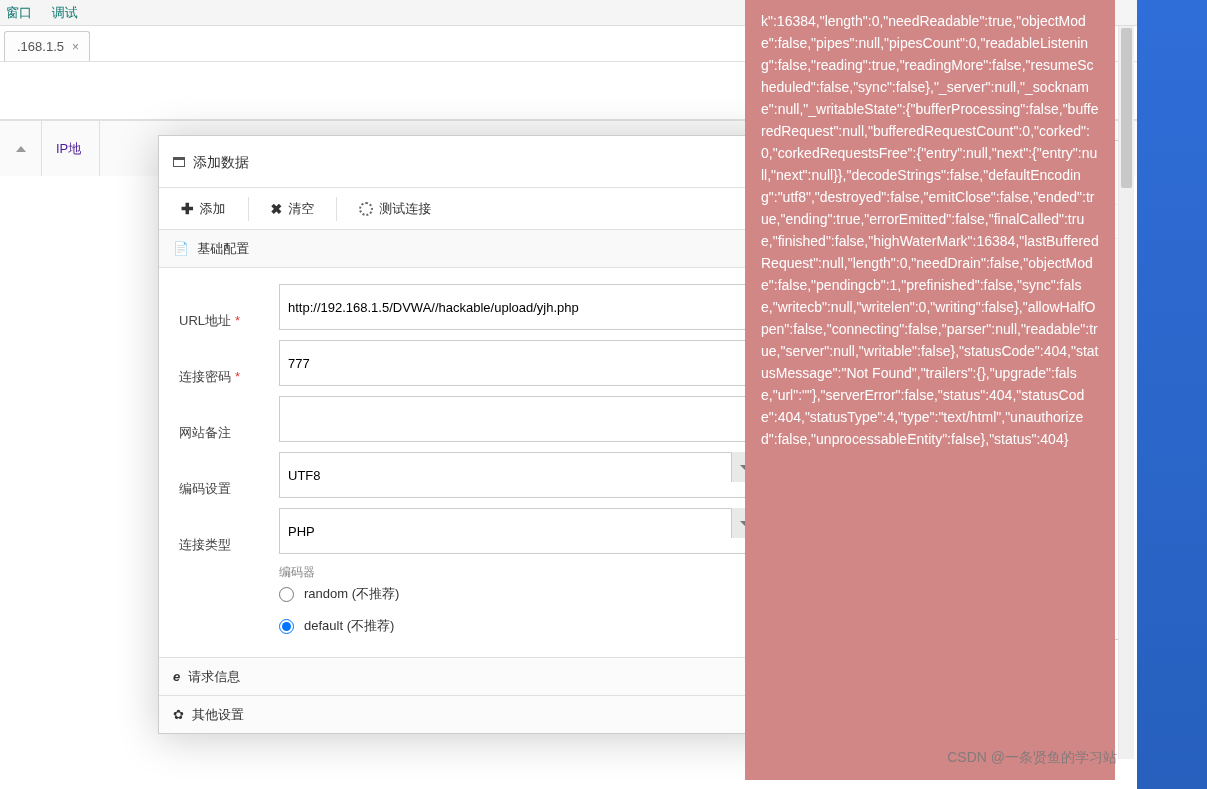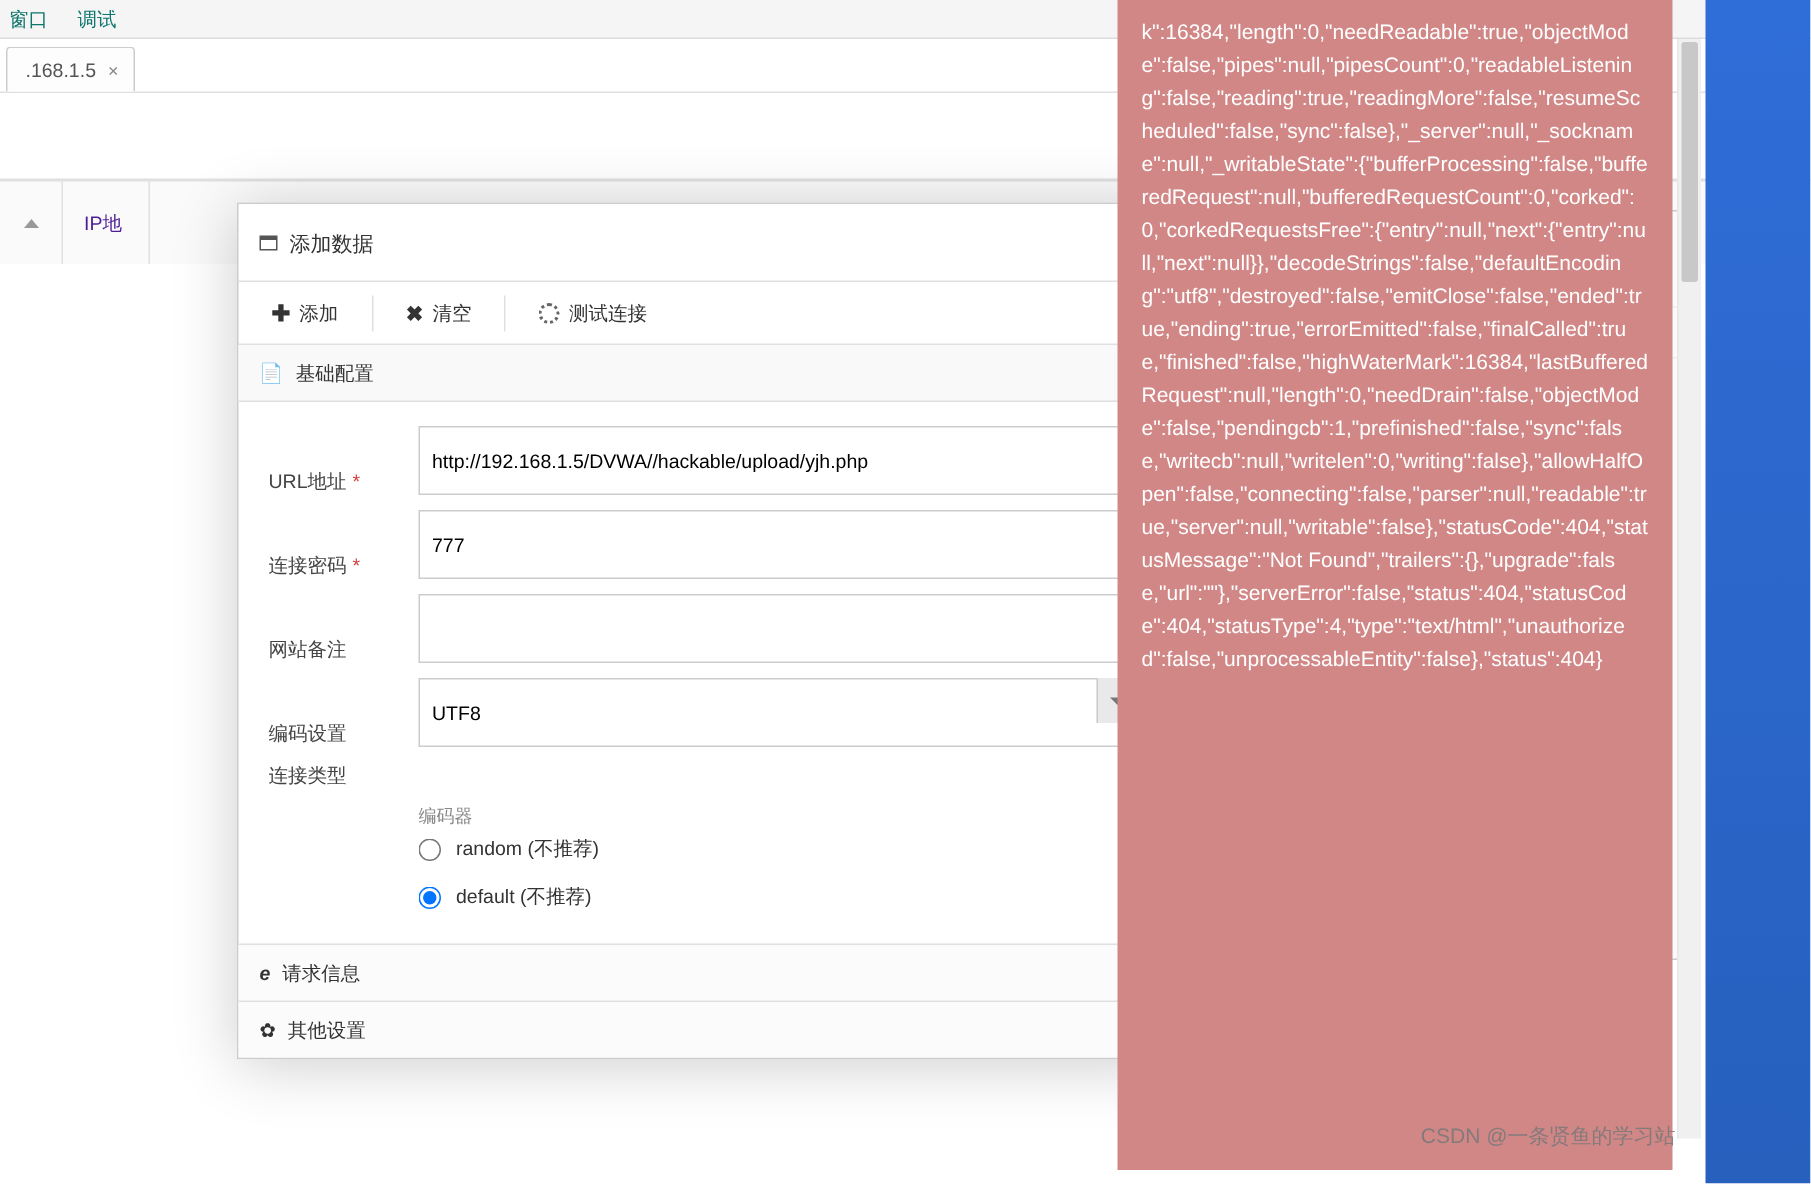--- a/index.html
+++ b/index.html
@@ -147,20 +147,26 @@
       <div class="flabel"><span>编码设置</span></div>
       <div class="finput combo">
         <input type="text" value="UTF8" style="">
         <div class="caret">
             <div class="caret-sym"></div>
           </div>
       </div>
     </div>
     <div class="frow">
       <div class="flabel"><span>连接类型</span></div>
+      <div class="finput combo">
+        <input type="text" value="PHP" style="">
+        <div class="caret">
+            <div class="caret-sym"></div>
+          </div>
+      </div>
     </div>
     <div class="subgroup-label">编码器</div>
     <div class="radio-row">
       <input type="radio" name="enc" style="">
       <span>random (不推荐)</span>
     </div>
     <div class="radio-row">
       <input type="radio" name="enc" checked="" style="">
       <span>default (不推荐)</span>
     </div>

